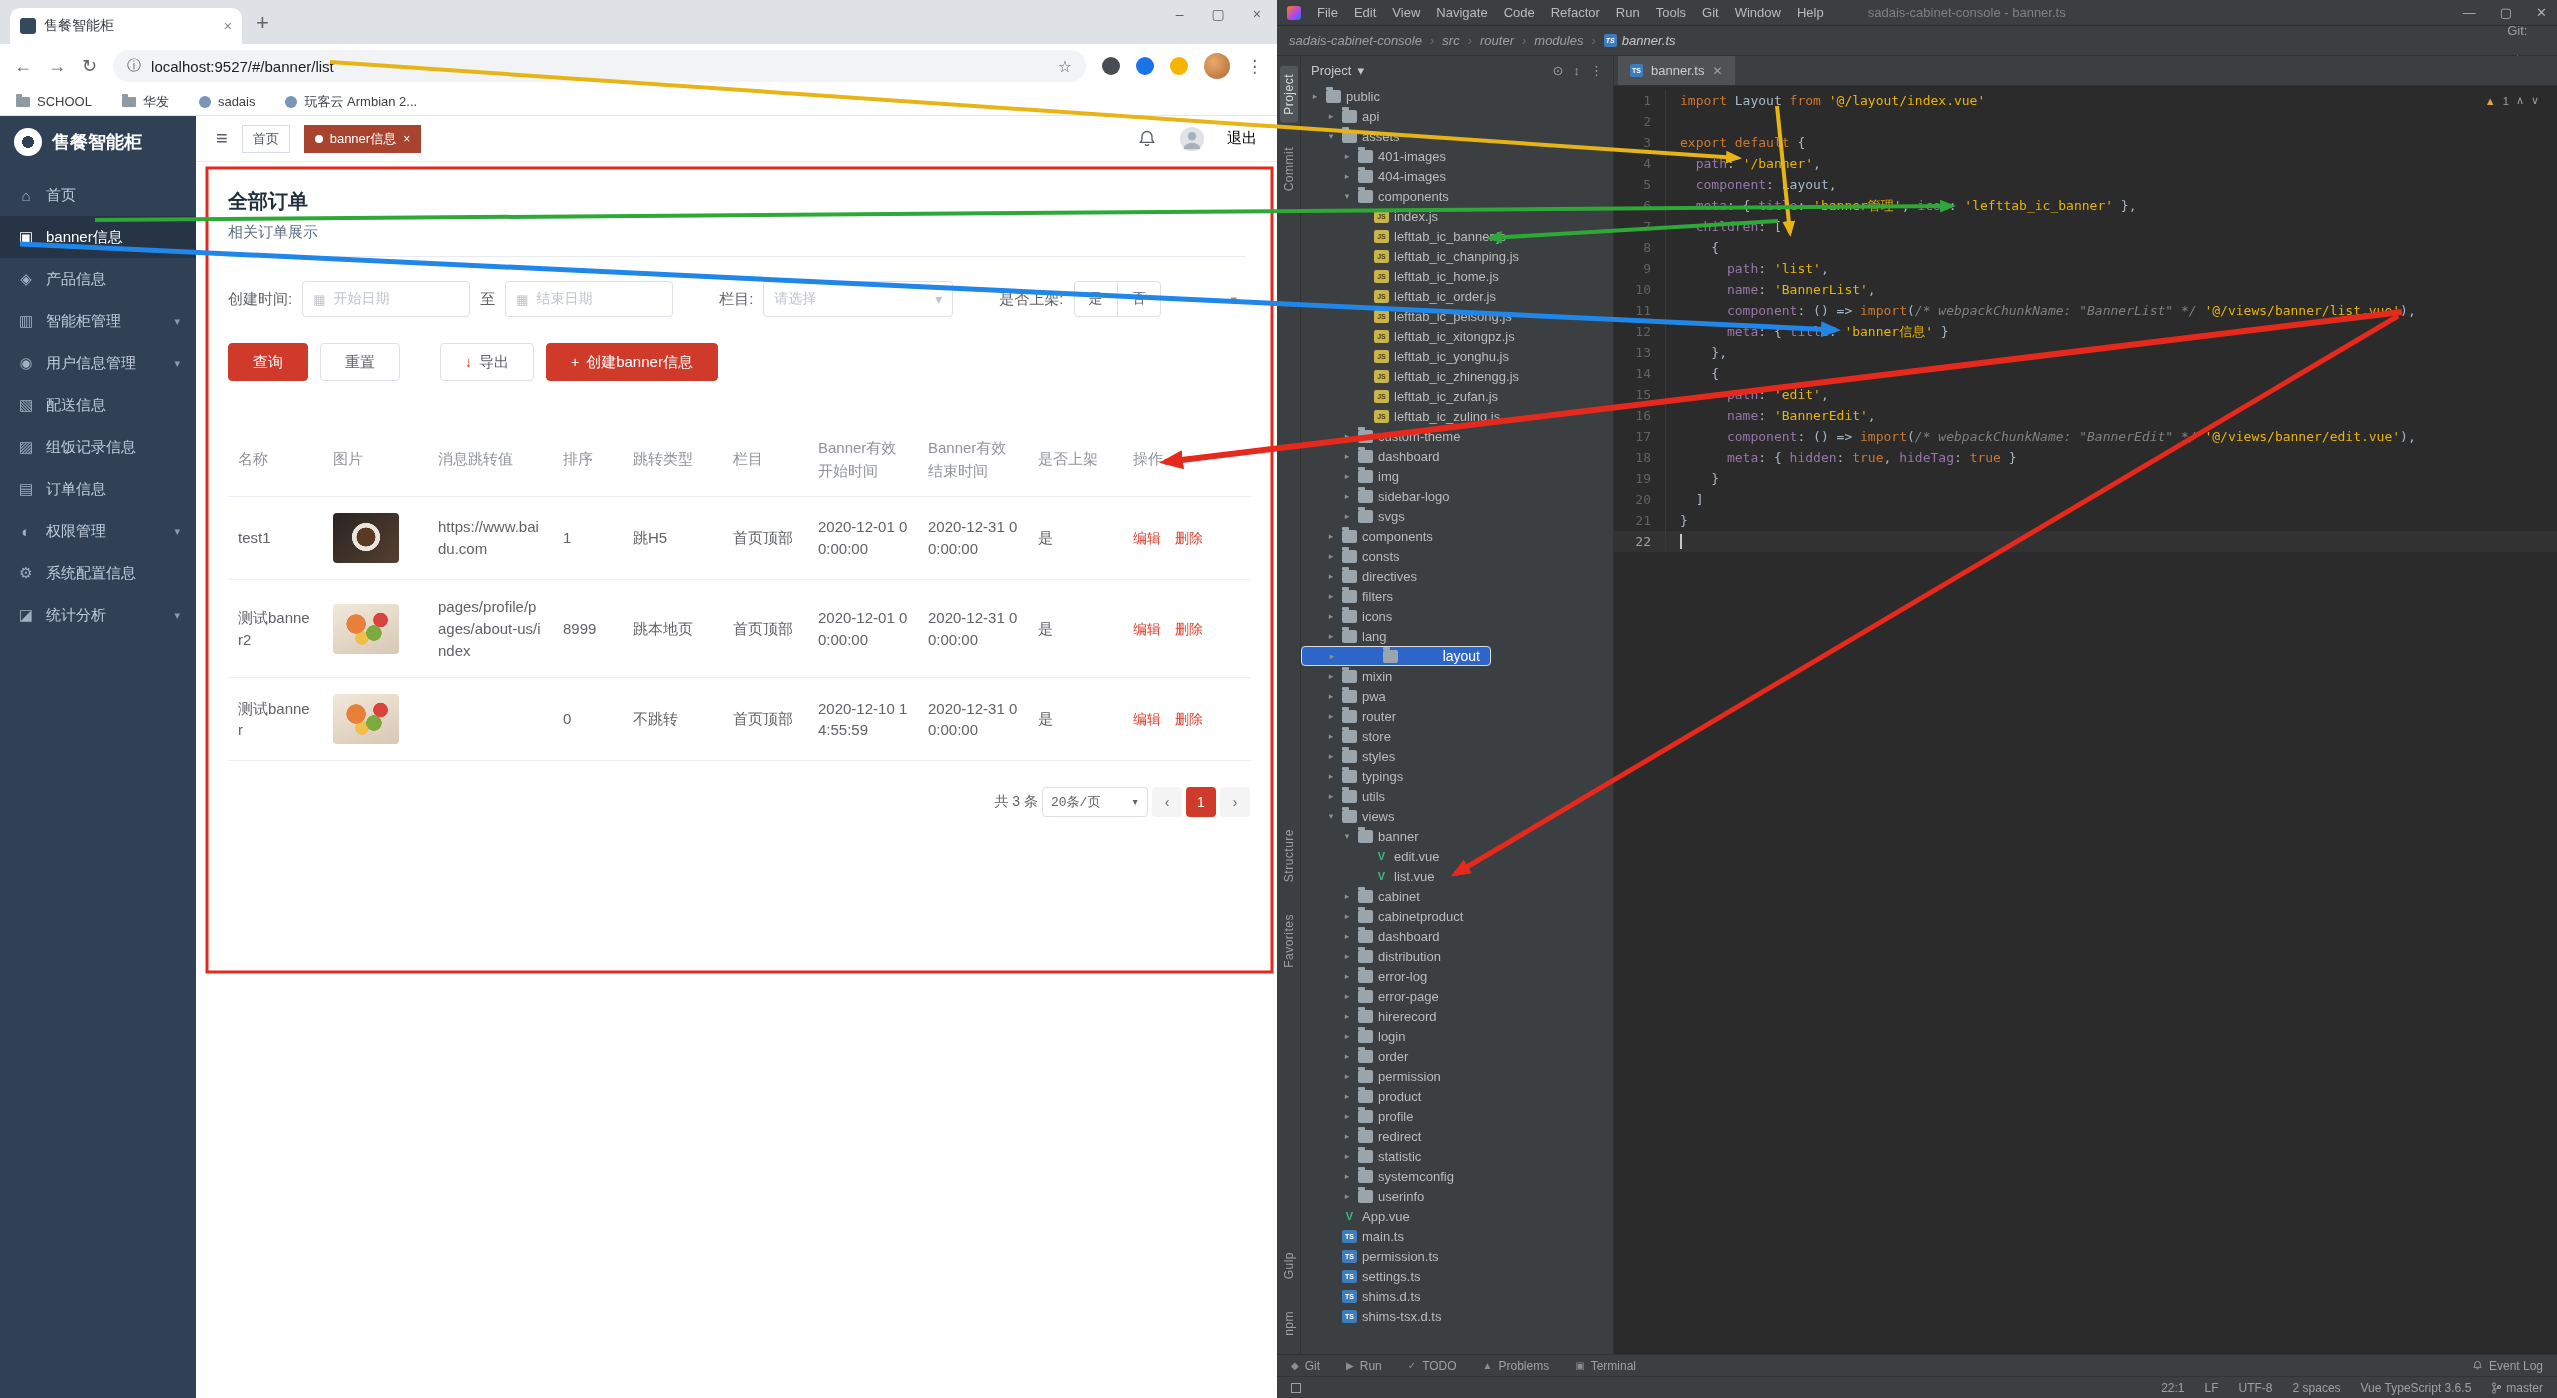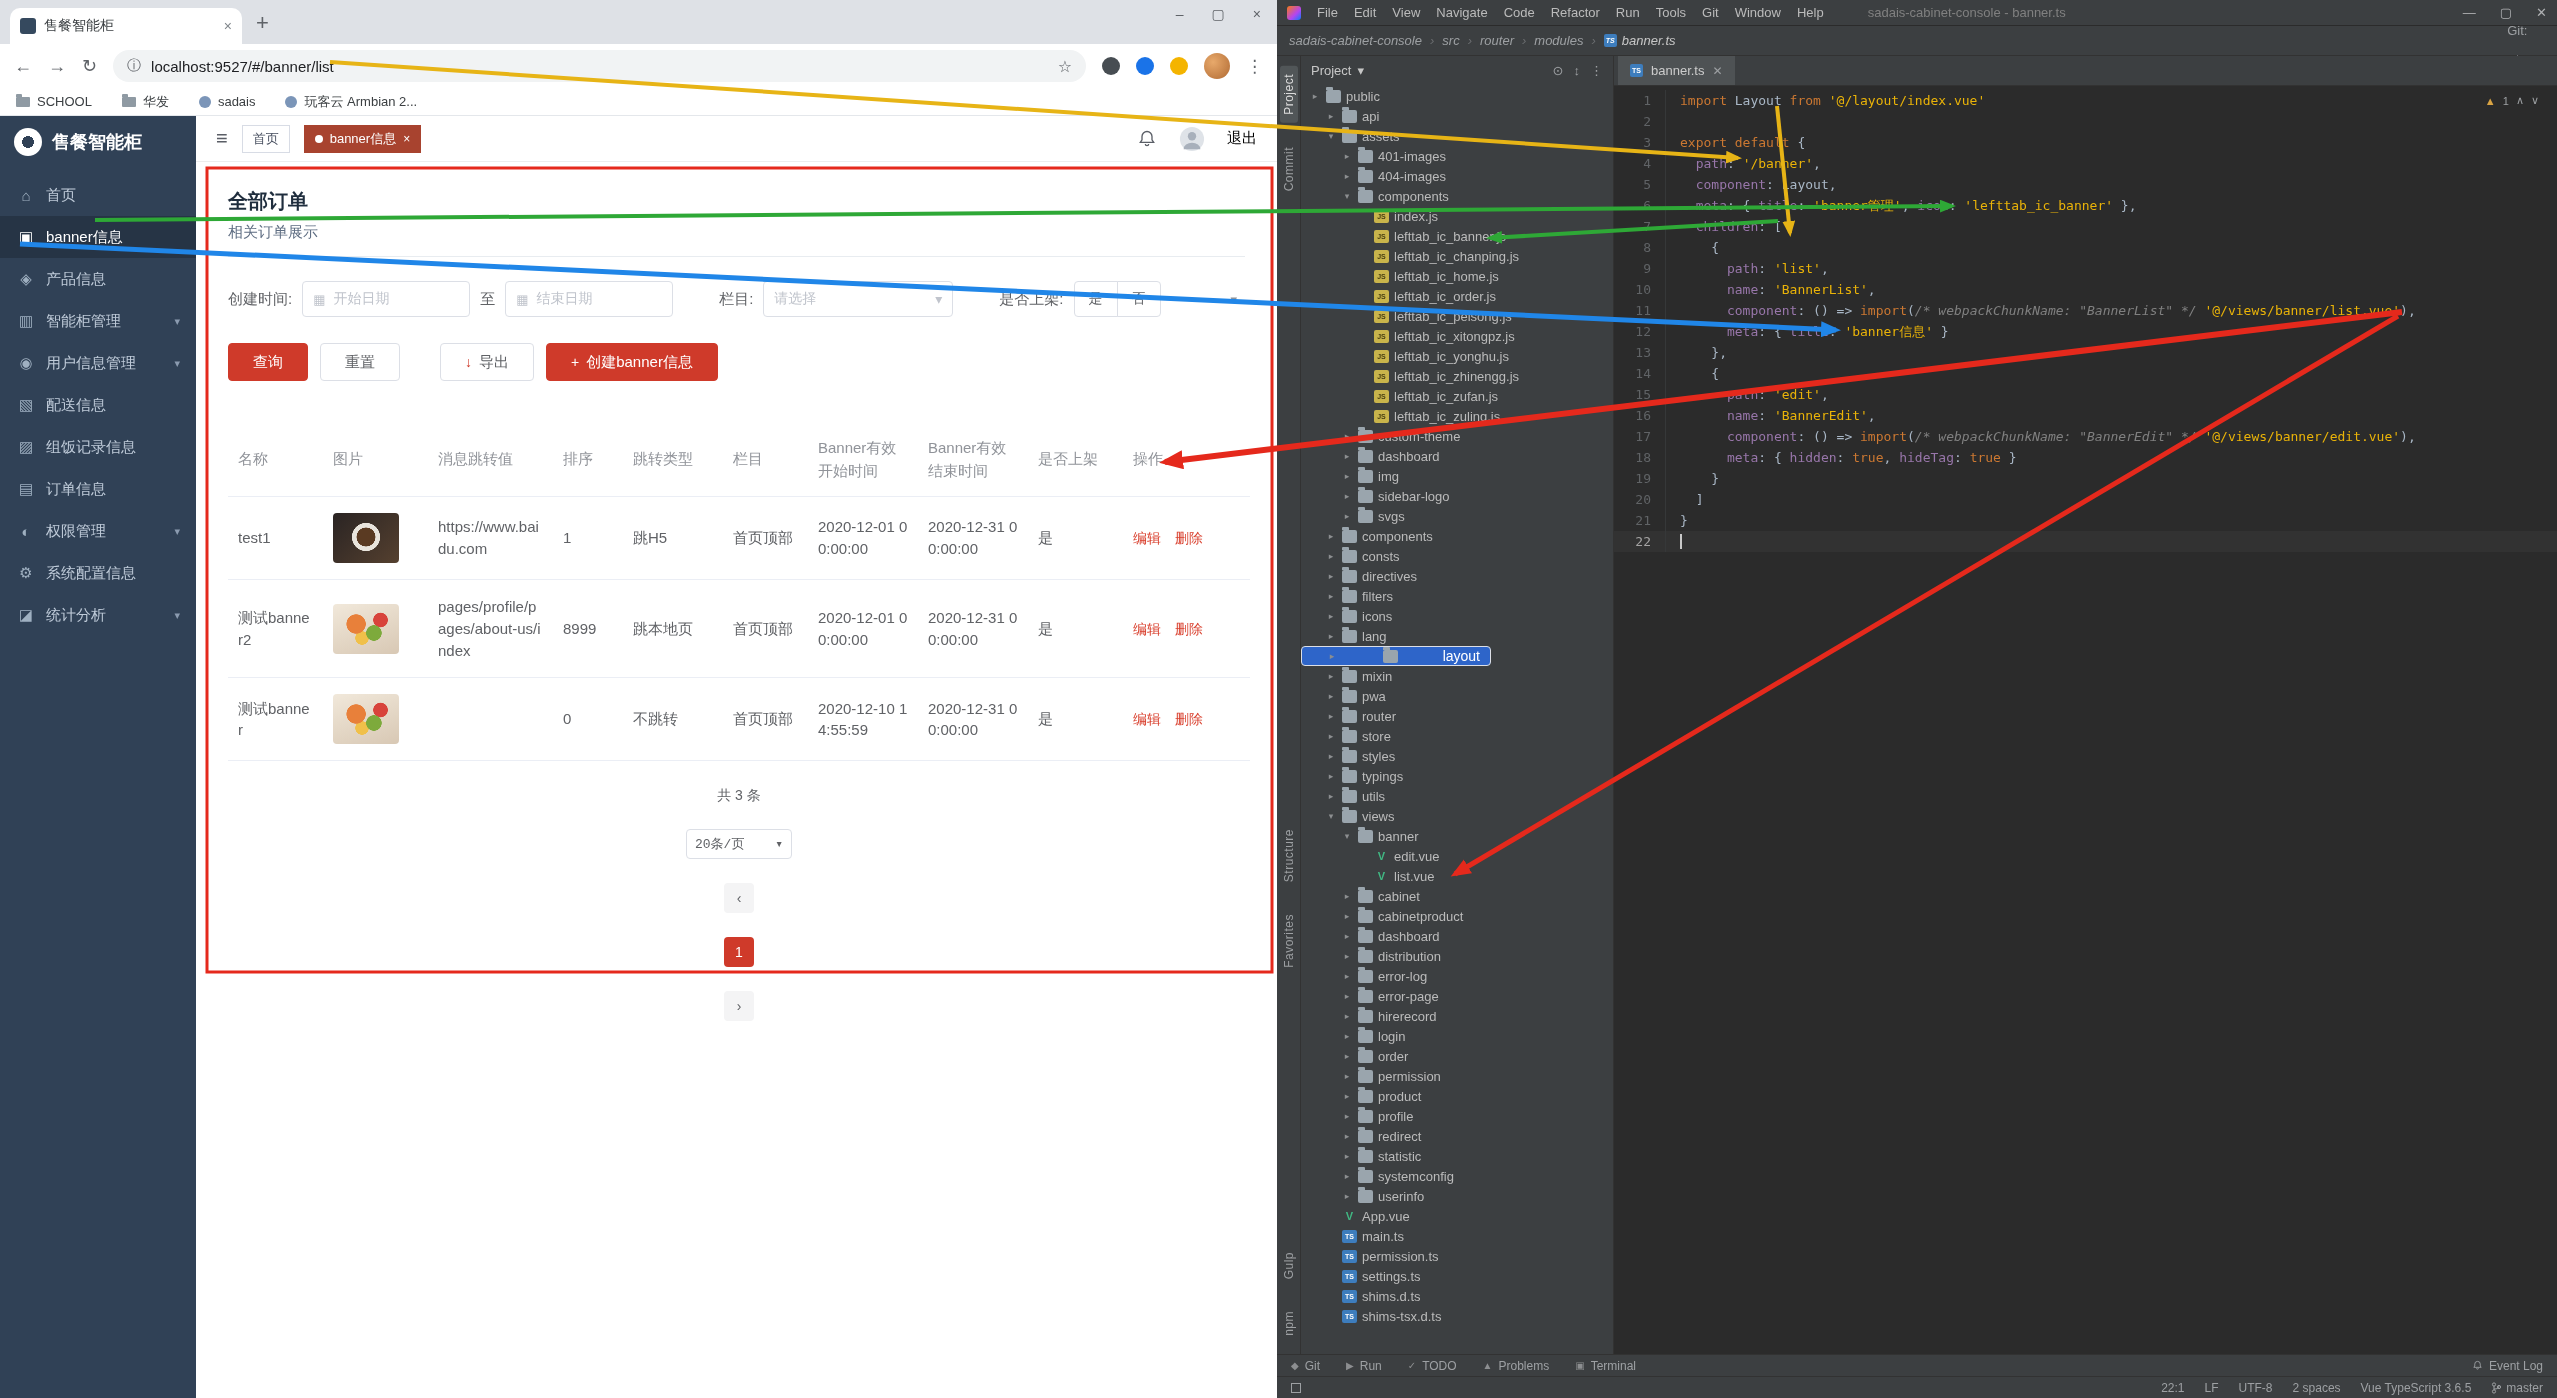--- a/index.html
+++ b/index.html
@@ -77,21 +77,21 @@
   table.grid th{color:#909399;font-weight:normal;text-align:left;padding:14px 10px;border-bottom:1px solid #ebeef5;line-height:1.5;}
   table.grid td{padding:16px 10px;border-bottom:1px solid #ebeef5;word-break:break-all;vertical-align:middle;line-height:1.45;}
   .thumb{width:66px;height:50px;border-radius:4px;}
   .img-coffee{background:radial-gradient(circle at 50% 48%,#5a3a22 0 22%,#e9e4dc 23% 33%,rgba(0,0,0,0) 34%),linear-gradient(135deg,#2a2423,#55402f);}
   .img-salad{background:radial-gradient(circle at 35% 40%,#e8803a 0 18%,rgba(0,0,0,0) 19%),
              radial-gradient(circle at 62% 58%,#7daa3c 0 15%,rgba(0,0,0,0) 16%),
              radial-gradient(circle at 72% 32%,#d8433b 0 12%,rgba(0,0,0,0) 13%),
              radial-gradient(circle at 44% 68%,#f0c04a 0 13%,rgba(0,0,0,0) 14%),
              linear-gradient(160deg,#f1e8da,#d8c8b4);}
   .op-link{color:#d9402e;font-size:14px;margin-right:14px;cursor:pointer;}
-  .pager{display:flex;align-items:center;justify-content:flex-start;gap:24px;width:1022px;margin-top:26px;font-size:14px;color:#606266;flex-direction:column;}
+  .pager{display:flex;align-items:center;justify-content:flex-end;gap:4px;width:1022px;margin-top:26px;font-size:14px;color:#606266;}
   .psel{width:106px;height:30px;border:1px solid #dcdfe6;border-radius:4px;display:flex;align-items:center;justify-content:space-between;padding:0 8px;font-size:13px;background:#fff;font-family:Liberation Mono, monospace;}
   .pbtn{min-width:30px;height:30px;background:#f4f4f5;border-radius:4px;display:flex;align-items:center;justify-content:center;color:#606266;font-size:14px;}
   .pbtn.cur{background:#cf3a2a;color:#fff;}
 
   
   .ide{position:absolute;left:1277px;top:0;width:1280px;height:1398px;background:#2b2b2b;color:#bbb;font-size:13px;}
   .ide-titlebar{height:26px;background:#3c3f41;border-bottom:1px solid #2b2b2b;display:flex;align-items:center;padding:0 10px;position:relative;}
   .idea-logo{width:14px;height:14px;border-radius:3px;background:linear-gradient(135deg,#f97a12,#b345f1 60%,#087cfa);margin-right:8px;flex:none;}
   .ide-menu{display:flex;}
   .ide-menu span{padding:0 8px;color:#bbb;}

